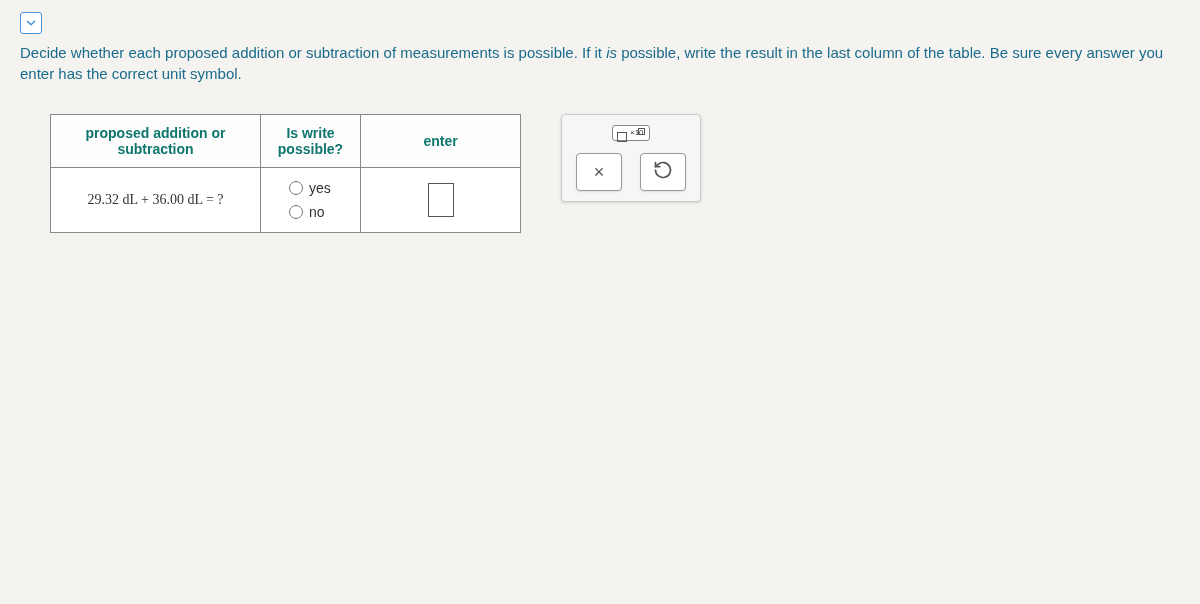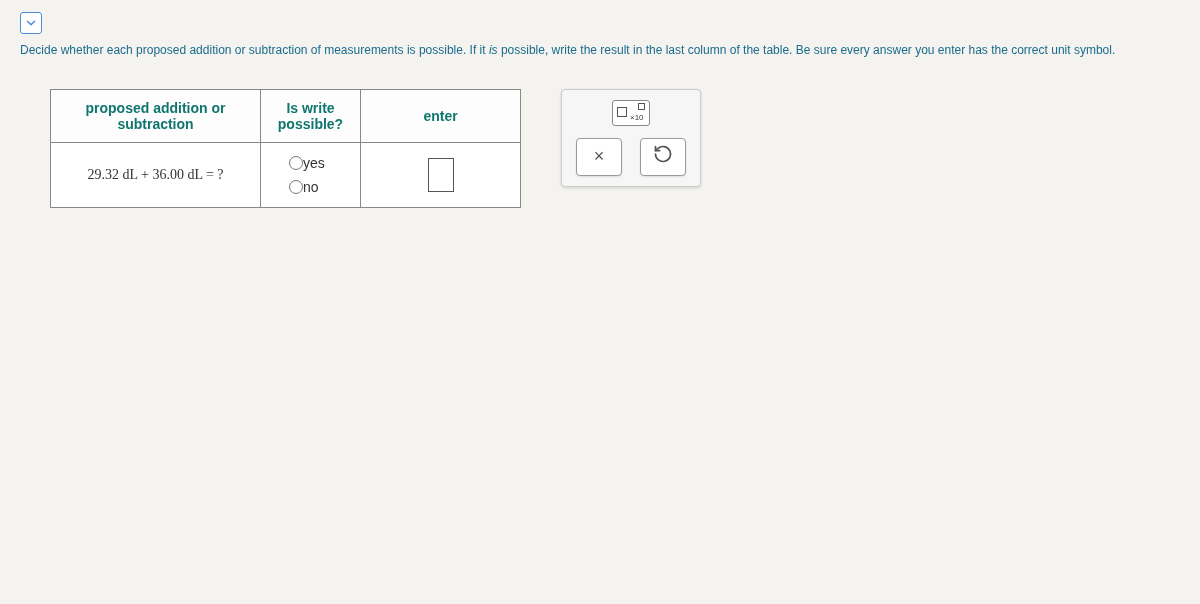--- a/index.html
+++ b/index.html
@@ -27,21 +27,21 @@
       cursor: pointer;
       background: #fff;
       margin-bottom: 8px;
     }
     .collapse-toggle svg {
       width: 14px;
       height: 14px;
     }
     .instruction {
       color: #1a6b8c;
-      font-size: 12px;
+      font-size: 15px;
       line-height: 1.4;
       margin-bottom: 30px;
       max-width: 1150px;
     }
     .instruction .italic {
       font-style: italic;
     }
     .content-row {
       display: flex;
       gap: 40px;
@@ -82,21 +82,21 @@
     .radio-group {
       display: flex;
       flex-direction: column;
       gap: 8px;
       align-items: flex-start;
       padding-left: 18px;
     }
     .radio-option {
       display: flex;
       align-items: center;
-      gap: 0;
+      gap: 6px;
       cursor: pointer;
       font-size: 14px;
     }
     .radio-option input {
       width: 14px;
       height: 14px;
       cursor: pointer;
     }
     .result-box {
       width: 26px;
@@ -117,21 +117,21 @@
       width: 140px;
       box-shadow: 0 1px 3px rgba(0,0,0,0.15);
     }
     .tool-top-row {
       display: flex;
       justify-content: center;
       margin-bottom: 12px;
     }
     .tool-sci {
       width: 38px;
-      height: 26px;
+      height: 16px;
       border: 1px solid #888;
       background: #fff;
       border-radius: 3px;
       display: flex;
       align-items: center;
       justify-content: center;
       cursor: pointer;
       font-size: 9px;
       position: relative;
     }

